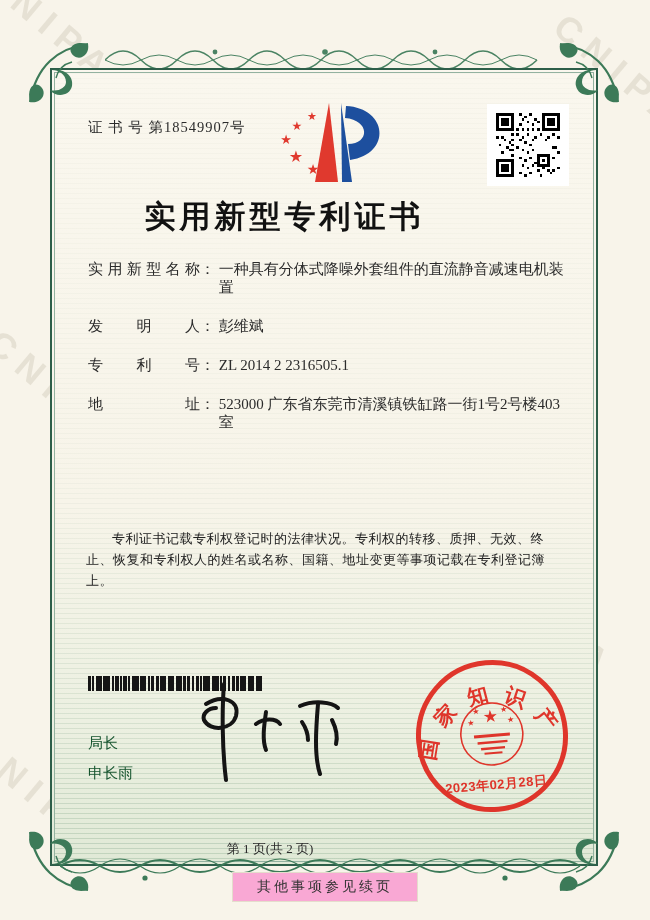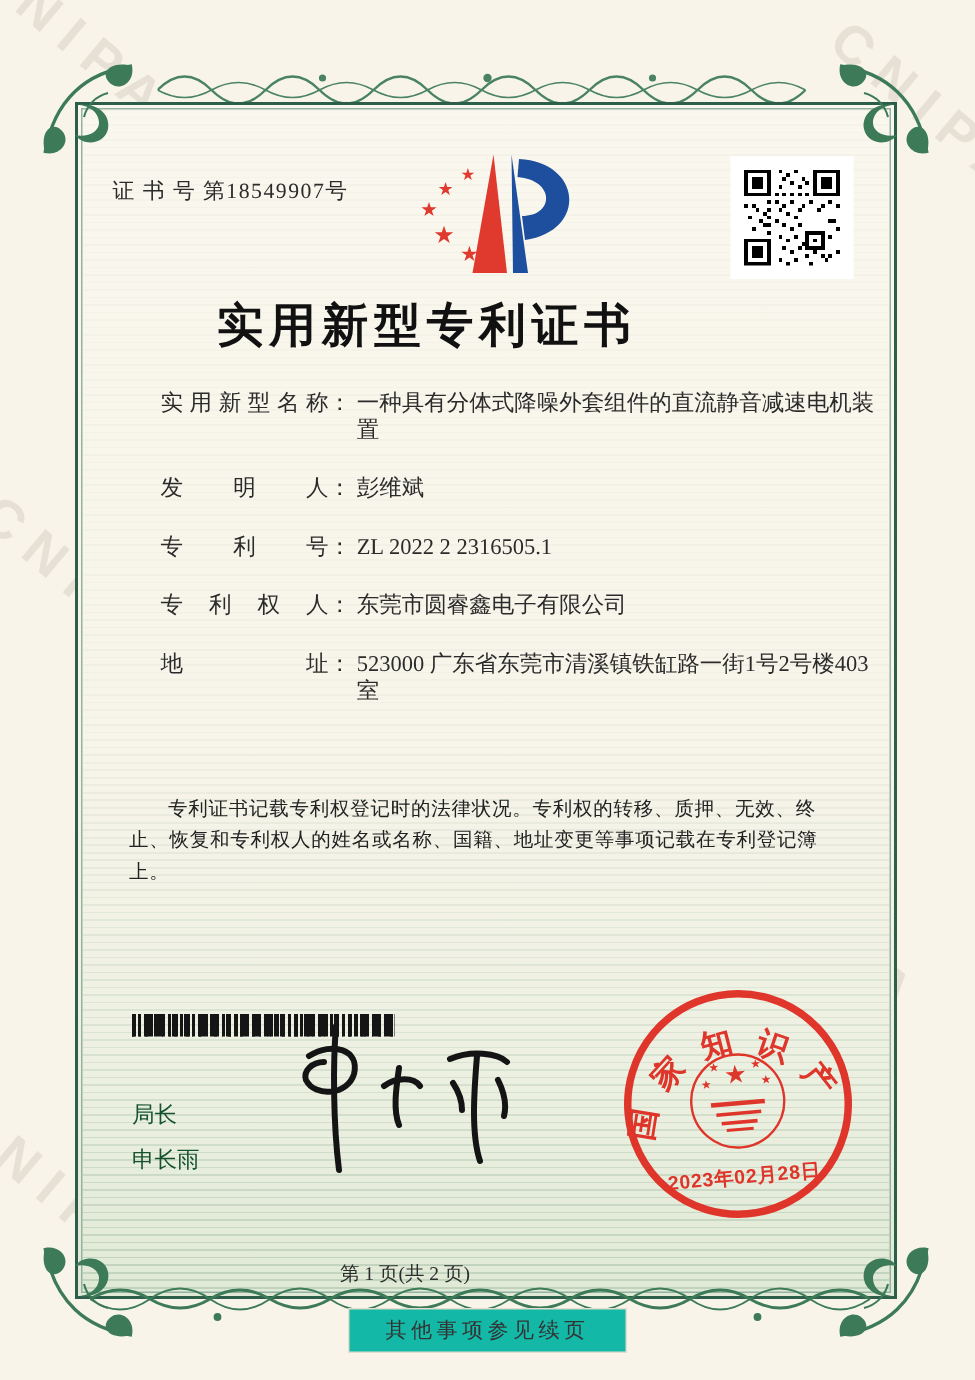--- a/index.html
+++ b/index.html
@@ -31,33 +31,33 @@
     -webkit-mask-image:linear-gradient(180deg,rgba(0,0,0,0.10) 0%,rgba(0,0,0,0.14) 50%,rgba(0,0,0,0.45) 78%,rgba(0,0,0,0.85) 100%);
     mask-image:linear-gradient(180deg,rgba(0,0,0,0.10) 0%,rgba(0,0,0,0.14) 50%,rgba(0,0,0,0.45) 78%,rgba(0,0,0,0.85) 100%);
   }
   .corner-orn{position:absolute;width:72px;height:72px;z-index:4;}
   .orn-tl{left:22px;top:40px;}
   .orn-tr{right:24px;top:40px;transform:scaleX(-1);}
   .orn-bl{left:22px;bottom:26px;transform:scaleY(-1);}
   .orn-br{right:24px;bottom:26px;transform:scale(-1,-1);}
   .edge-strip{position:absolute;z-index:3;}
   
-  .cert-no{position:absolute;left:75px;top:118px;font-size:14.5px;letter-spacing:1px;z-index:5;}
+  .cert-no{position:absolute;left:88px;top:118px;font-size:14.5px;letter-spacing:1px;z-index:5;}
   .logo{position:absolute;left:266px;top:100px;width:142px;height:88px;z-index:5;}
   .qr-wrap{position:absolute;left:487px;top:104px;width:82px;height:82px;background:#fff;z-index:5;
     display:flex;align-items:center;justify-content:center;}
   .qr{width:64px;height:64px;}
   .title{
     position:absolute;left:0;top:196px;width:569px;text-align:center;
     font-size:31px;font-weight:bold;letter-spacing:4px;color:#111;z-index:5;
   }
   
   .fields{position:absolute;left:88px;top:260px;width:478px;z-index:5;font-size:15px;}
   .frow{margin-bottom:21px;line-height:18px;white-space:nowrap;}
-  .flabel{display:inline-block;width:112px;text-align:justify;text-align-last:justify;vertical-align:top;margin-left:19px;}
+  .flabel{display:inline-block;width:112px;text-align:justify;text-align-last:justify;vertical-align:top;}
   .fcolon{display:inline-block;vertical-align:top;}
   .fvalue{display:inline-block;vertical-align:top;white-space:normal;max-width:350px;}
   .fvalue-fixed{display:inline-block;width:152px;vertical-align:top;}
   .flabel2{display:inline-block;letter-spacing:2px;vertical-align:top;}
   
   .paras{position:absolute;left:86px;top:528px;width:482px;z-index:5;
     font-size:13px;line-height:21px;color:#222;}
   .paras p{margin:0 0 8px 0;text-indent:2em;letter-spacing:0.5px;}
   
   .barcode{position:absolute;left:88px;top:676px;width:175px;height:15px;z-index:5;
@@ -79,21 +79,21 @@
   .seal svg{position:absolute;inset:0;}
   .seal-date{
     position:absolute;left:0;top:116px;width:152px;text-align:center;
     color:#df281e;font-weight:bold;font-size:13px;letter-spacing:0.5px;
     font-family:"Liberation Sans","DejaVu Sans",sans-serif;
   }
   
   .page-info{position:absolute;left:0;top:840px;width:540px;text-align:center;font-size:13px;z-index:5;}
   .note-box{
     position:absolute;left:50%;top:872px;transform:translateX(-50%);
-    background:#14b8a6;border:1px solid #e4ddcc;padding:5px 24px;
+    background:#f9a8d4;border:1px solid #e4ddcc;padding:5px 24px;
     font-size:14px;letter-spacing:3px;color:#333;z-index:8;white-space:nowrap;
   }
 </style>
 </head>
 <body>
 
 <div class="wm" style="left:-30px;top:4px;">CNIPA</div>
 <div class="wm" style="left:540px;top:52px;">CNIPA</div>
 <div class="wm" style="left:370px;top:262px;">CNIPA</div>
 <div class="wm" style="left:-26px;top:368px;">CNIPA</div>
@@ -280,25 +280,21 @@
   <div class="frow">
     <span class="flabel">实用新型名称</span><span class="fcolon">：</span>
     <span class="fvalue">一种具有分体式降噪外套组件的直流静音减速电机装置</span>
   </div>
   <div class="frow">
     <span class="flabel">发明人</span><span class="fcolon">：</span>
     <span class="fvalue">彭维斌</span>
   </div>
   <div class="frow">
     <span class="flabel">专利号</span><span class="fcolon">：</span>
-    <span class="fvalue">ZL 2022 2 2316505.1</span>
-  </div>
-  <div class="frow">
-    <span class="flabel">专利权人</span><span class="fcolon">：</span>
-    <span class="fvalue">东莞市圆睿鑫电子有限公司</span>
+    <span class="fvalue">ZL 2014 2 2316505.1</span>
   </div>
   <div class="frow">
     <span class="flabel">地址</span><span class="fcolon">：</span>
     <span class="fvalue">523000 广东省东莞市清溪镇铁缸路一街1号2号楼403室</span>
   </div>
 </div>
 
 <div class="paras">
   <p>专利证书记载专利权登记时的法律状况。专利权的转移、质押、无效、终止、恢复和专利权人的姓名或名称、国籍、地址变更等事项记载在专利登记簿上。</p>
 </div>

